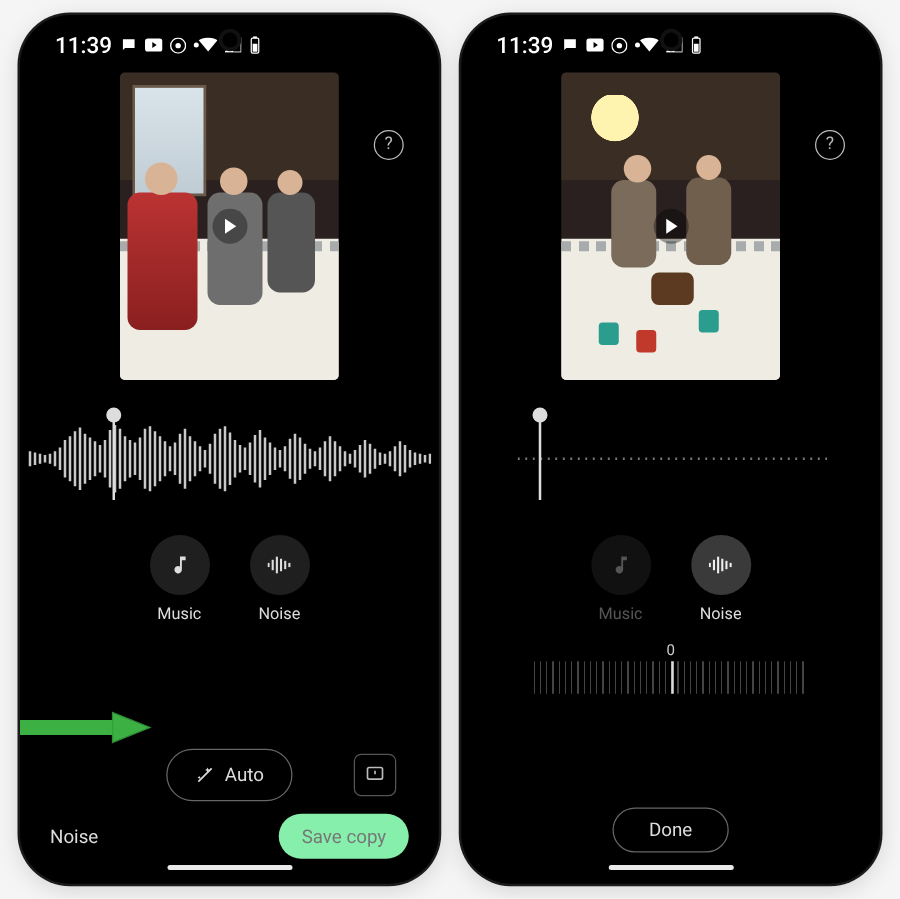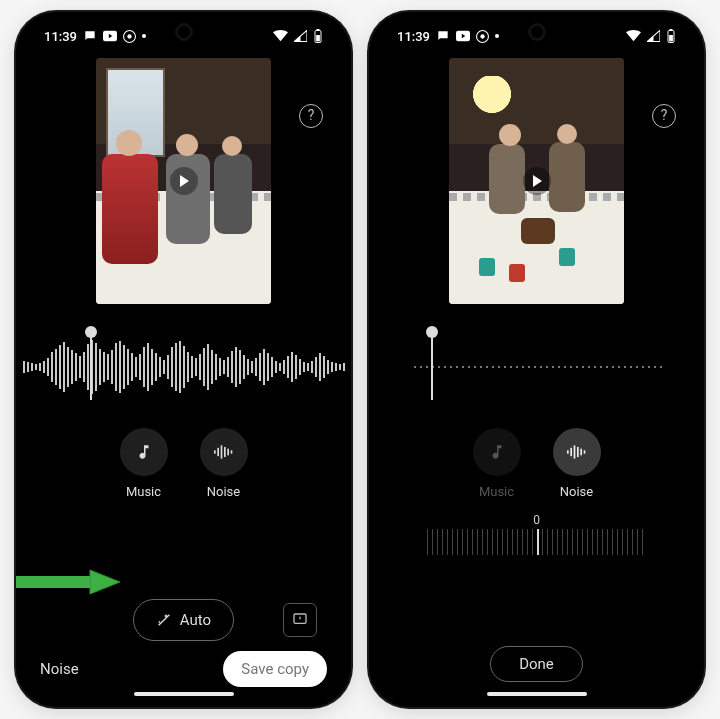--- a/index.html
+++ b/index.html
@@ -57,23 +57,23 @@
     overflow:hidden;
     display:flex;
     flex-direction:column;
   }
   
   .status-bar {
     height:34px;
     color:#fff;
     display:flex;
     align-items:center;
-    justify-content:space-between;
+    justify-content:flex-start;
     padding: 2px 22px 0;
-    font-size:13px;
+    font-size:18px;
     font-weight:500;
   }
   .status-left, .status-right { display:flex; align-items:center; gap:6px; }
   .status-right svg { display:block; }
   .dot { width:4px; height:4px; background:#fff; border-radius:50%; }
   .content {
     flex:1;
     position:relative;
     padding: 0 14px;
     display:flex;
@@ -206,21 +206,21 @@
   .flag-btn{
     position:absolute;right:10px;
     width:34px;height:34px;border:1.4px solid #555;border-radius:6px;
     display:flex;align-items:center;justify-content:center;color:#bbb;
   }
   .foot{
     display:flex;justify-content:space-between;align-items:center;
     margin-top:8px;color:#ddd;font-size:15px;
   }
   .save-pill{
-    background:#ffffff;color:#777;padding:9px 18px;border-radius:22px;font-size:15px;
+    background:#86efac;color:#777;padding:9px 18px;border-radius:22px;font-size:15px;
   }
   .nav-handle{
     position:absolute;bottom:5px;left:50%;transform:translateX(-50%);
     width:100px;height:4px;border-radius:3px;background:#eaeaea;
   }
   
   .arrow{
     position:absolute;left:-4px;top:550px;width:110px;height:40px;
     z-index:60;pointer-events:none;
   }

